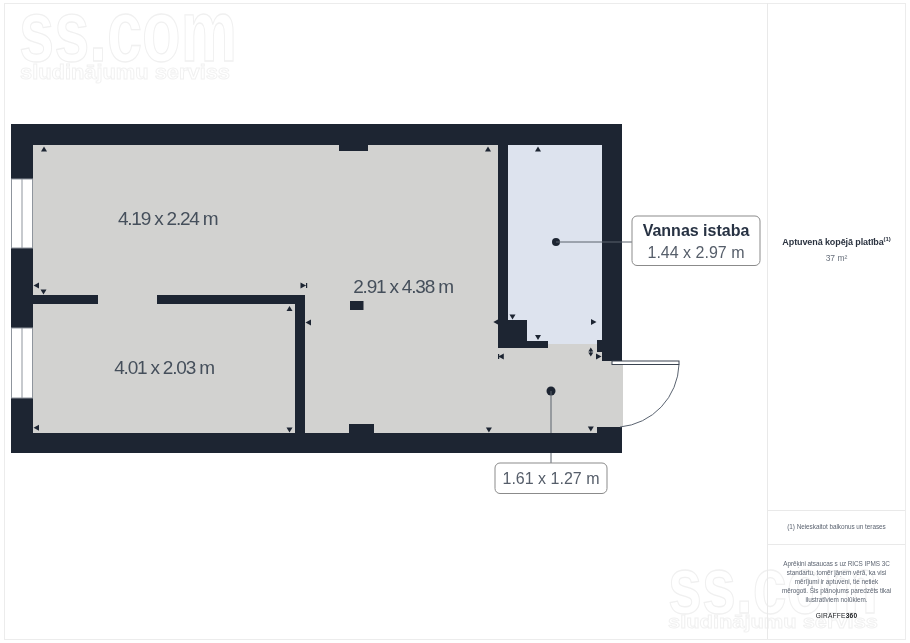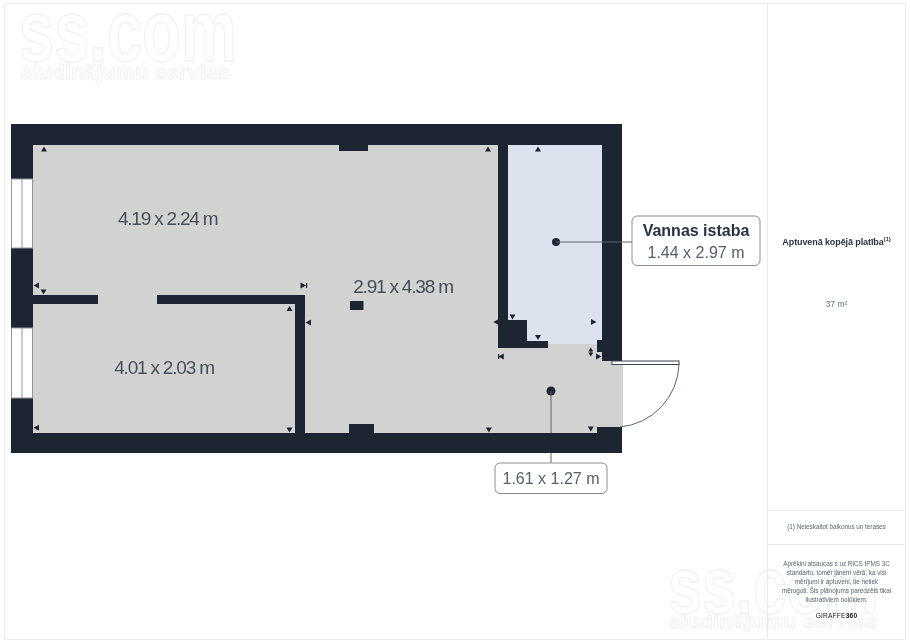--- a/index.html
+++ b/index.html
@@ -125,19 +125,19 @@
 </svg>
 
 <div class="abs" style="left:767px;top:3px;width:1px;height:636px;background:#e9e9e9;"></div>
 
 <div class="abs" style="left:768px;top:510px;width:137px;height:1px;background:#e9e9e9;"></div>
 
 <div class="abs" style="left:768px;top:544px;width:137px;height:1px;background:#e9e9e9;"></div>
 
 <div class="abs" style="left:768px;top:236px;width:137px;text-align:center;font-size:9px;letter-spacing:-0.1px;font-weight:bold;color:#2b3340;">Aptuvenā kopējā platība<span style="font-size:6px;vertical-align:super;">(1)</span></div>
 
-<div class="abs" style="left:768px;top:252.5px;width:137px;text-align:center;font-size:8.5px;color:#68707c;margin-top:46px;">37 m²</div>
+<div class="abs" style="left:768px;top:252.5px;width:137px;text-align:center;font-size:8.5px;color:#68707c;">37 m²</div>
 
 <div class="abs" style="left:768px;top:523px;width:137px;text-align:center;font-size:6.4px;letter-spacing:-0.05px;color:#5d6572;">(1) Neieskaitot balkonus un terases</div>
 
 <div class="abs" style="left:768px;top:558.5px;width:137px;text-align:center;font-size:6.4px;letter-spacing:-0.05px;line-height:9px;color:#5d6572;">Aprēķini atsaucas s uz RICS IPMS 3C<br>standartu, tomēr jāņem vērā, ka visi<br>mērījumi ir aptuveni, tie netiek<br>mērogoti. Šis plānojums paredzēts tikai<br>ilustratīviem nolūkiem.</div>
 
 <div class="abs" style="left:768px;top:612px;width:137px;text-align:center;font-size:6.6px;letter-spacing:0.2px;color:#15181c;"><span style="font-weight:500;">GIRAFFE</span><span style="font-weight:bold;">360</span></div>
 
 </body></html>

